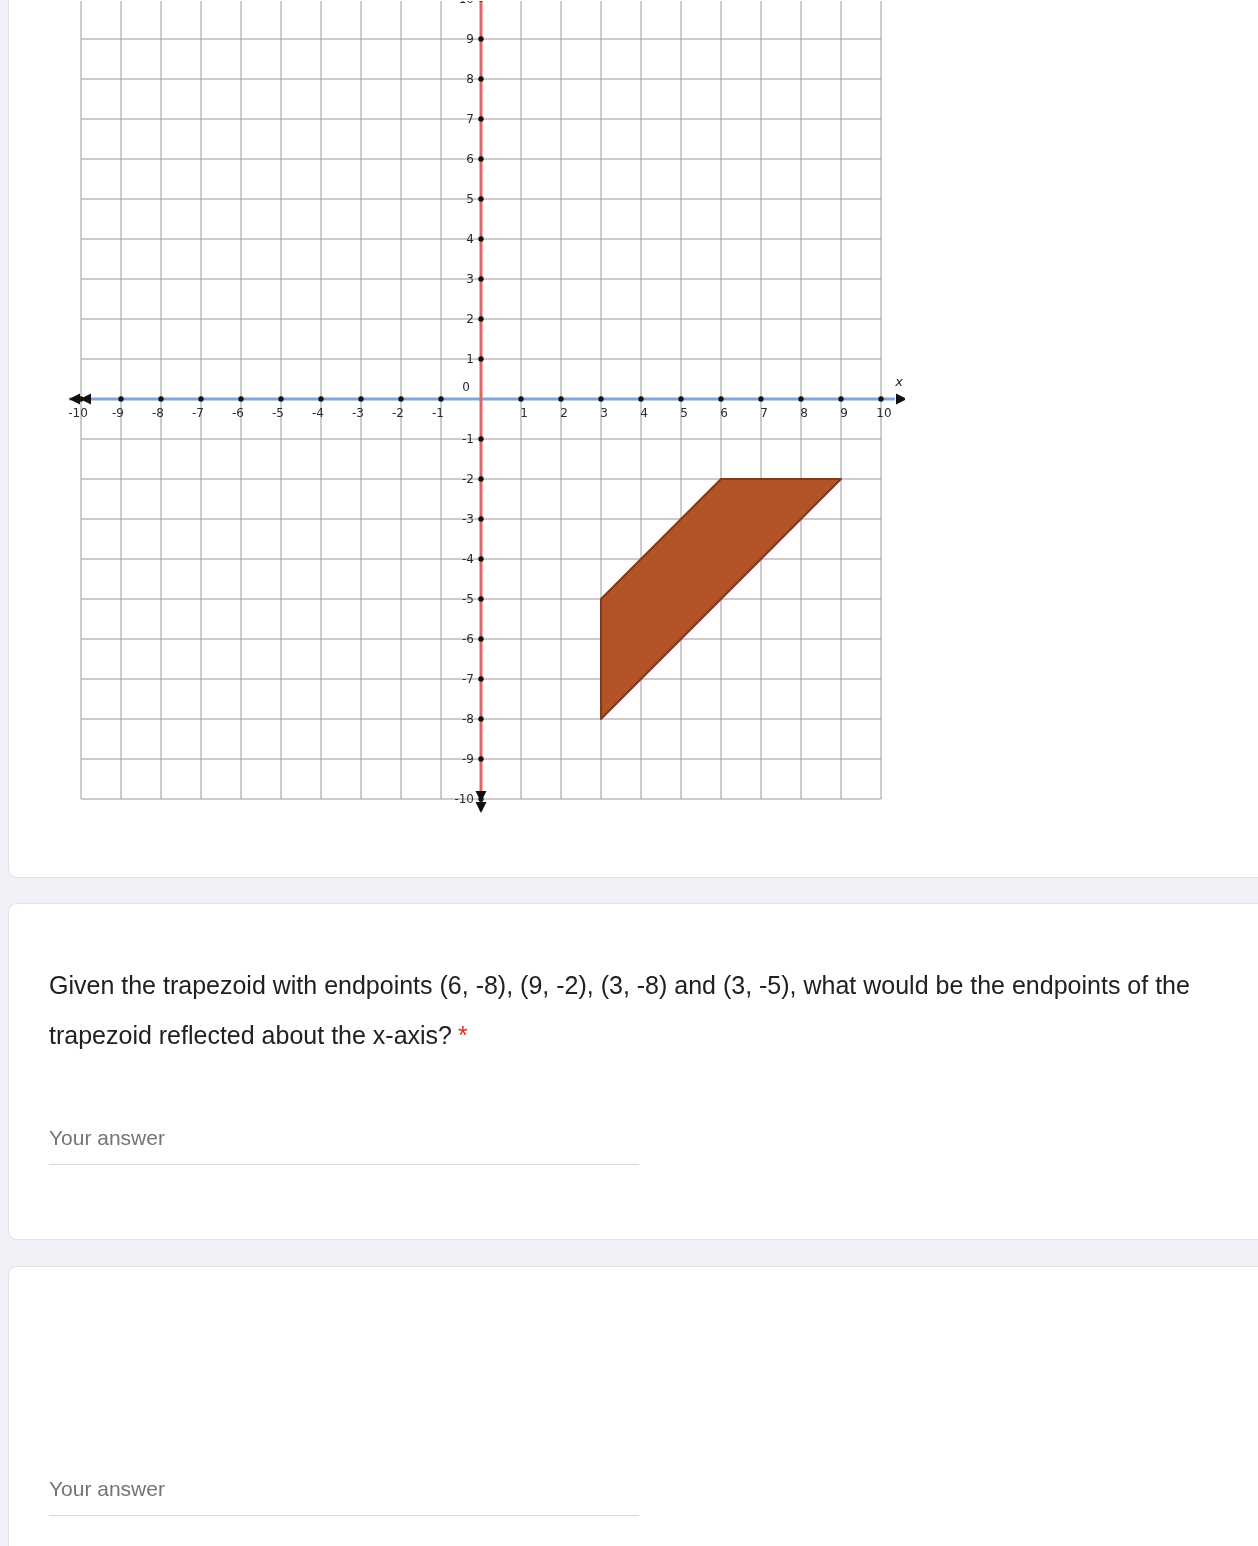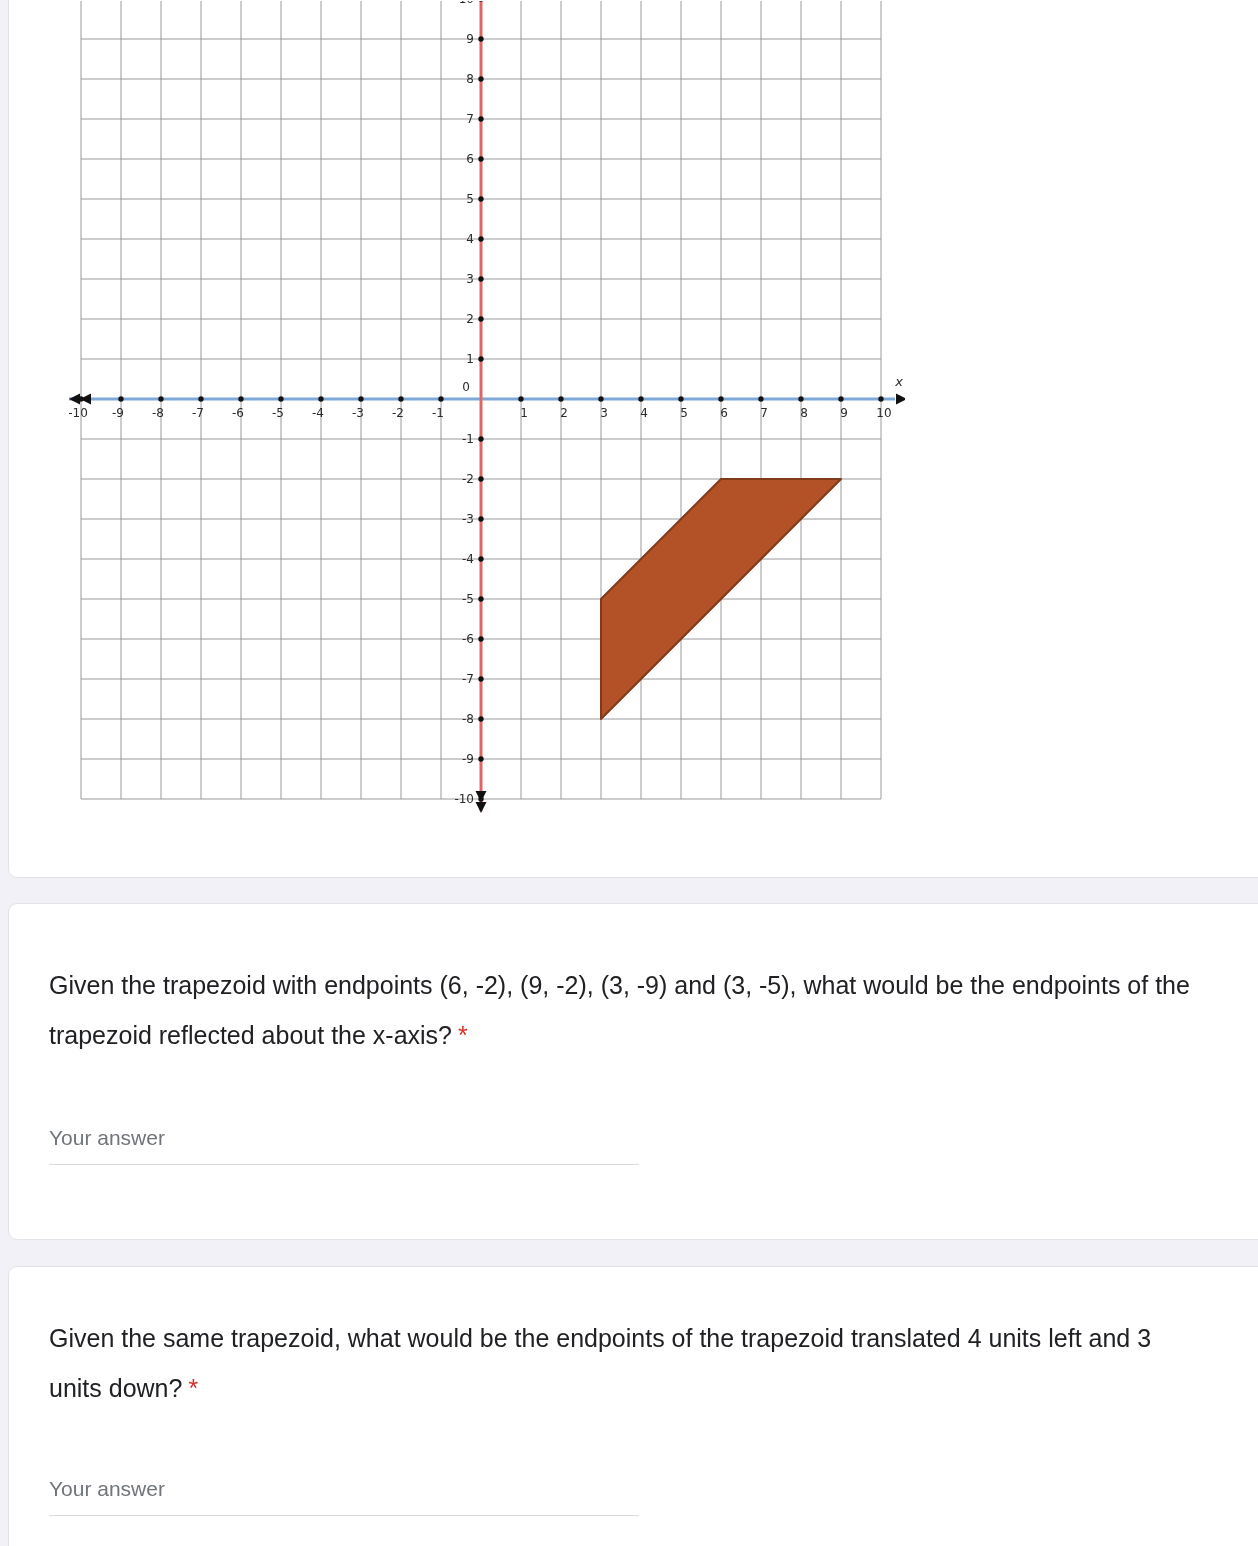--- a/index.html
+++ b/index.html
@@ -171,24 +171,23 @@
         <text x="405" y="82" text-anchor="end" font-size="12" fill="#2b2b2b" class="grid-label">8</text>
         <text x="405" y="42" text-anchor="end" font-size="12" fill="#2b2b2b" class="grid-label">9</text>
         <text x="405" y="2" text-anchor="end" font-size="12" fill="#2b2b2b" class="grid-label">10</text>
         <text x="401" y="390" text-anchor="end" font-size="12" fill="#2b2b2b" class="grid-label">0</text>
         <text x="830" y="385" text-anchor="middle" font-size="13" fill="#2b2b2b" class="grid-label" font-style="italic">x</text>
       </svg>
   </div>
 </div>
 
 <div class="card card-q1">
-  <div class="q-title"><span>Given the trapezoid with endpoints (6, -2), (9, -2), (3, -9) and (3, -5), what would be the endpoints of the trapezoid reflected about the x-axis?</span><span class="req">*</span></div>
+  <div class="q-title"><span>Given the trapezoid with endpoints (6, -8), (9, -2), (3, -8) and (3, -5), what would be the endpoints of the trapezoid reflected about the x-axis?</span><span class="req">*</span></div>
   <div class="answer-wrap">
     <input class="answer" type="text" placeholder="Your answer" style="">
   </div>
 </div>
 
 <div class="card card-q2">
-  <div class="q-title"><span>Given the same trapezoid, what would be the endpoints of the trapezoid translated 4 units left and 3 units down?</span><span class="req">*</span></div>
   <div class="answer-wrap">
     <input class="answer" type="text" placeholder="Your answer" style="">
   </div>
 </div>
 
 </body></html>

